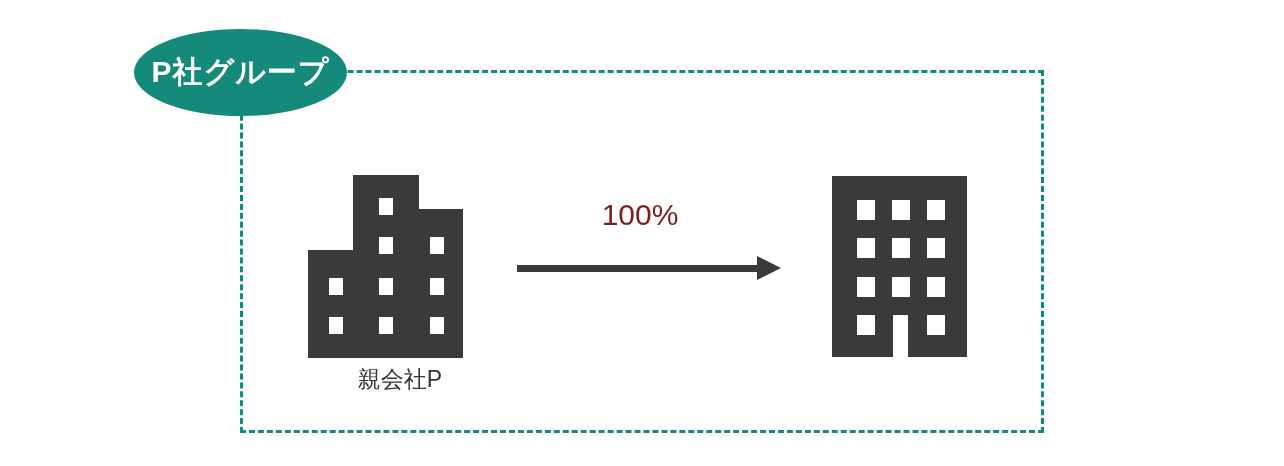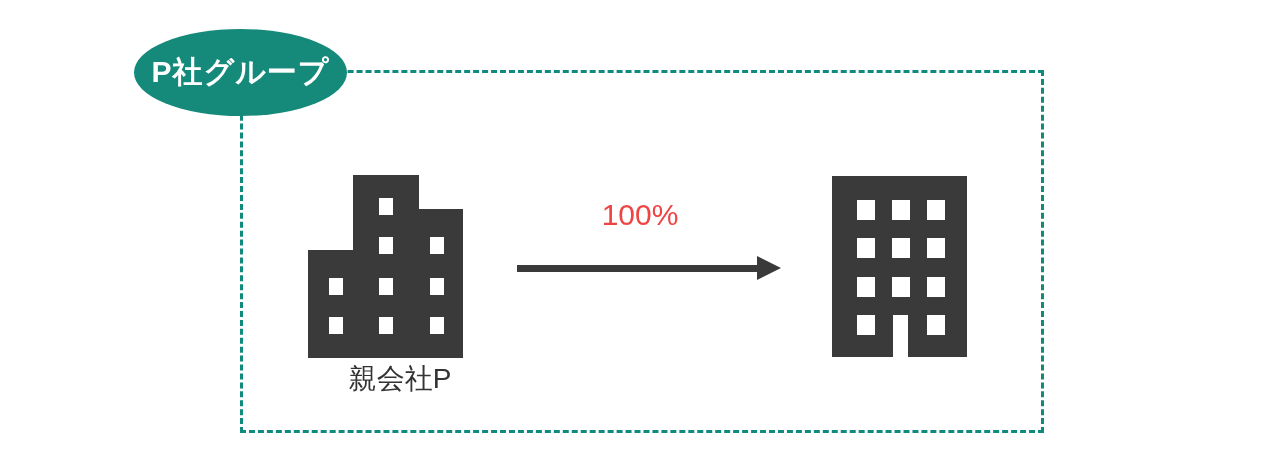--- a/index.html
+++ b/index.html
@@ -42,39 +42,39 @@
   }
   .building {
     position: absolute;
   }
   .building-parent { left: 308px; top: 175px; }
   .building-subsidiary { left: 832px; top: 176px; }
   .node-label {
     position: absolute;
     text-align: center;
     color: #333333;
-    font-size: 28px;
+    font-size: 23px;
     font-weight: 500;
     height: 34px;
     line-height: 34px;
   }
   .label-parent { left: 300px; top: 362px; width: 200px; }
   .label-subsidiary { left: 800px; top: 363px; width: 200px; }
   .arrow {
     position: absolute;
     left: 517px;
     top: 248px;
   }
   .arrow-label {
     position: absolute;
     left: 508px;
     top: 198px;
     width: 264px;
     text-align: center;
-    color: #ef4444;
+    color: #7f1d1d;
     font-size: 30px;
     font-weight: 500;
   }
 </style>
 </head>
 <body>
 
 <div class="canvas">
 
   <div class="group-border"></div>

